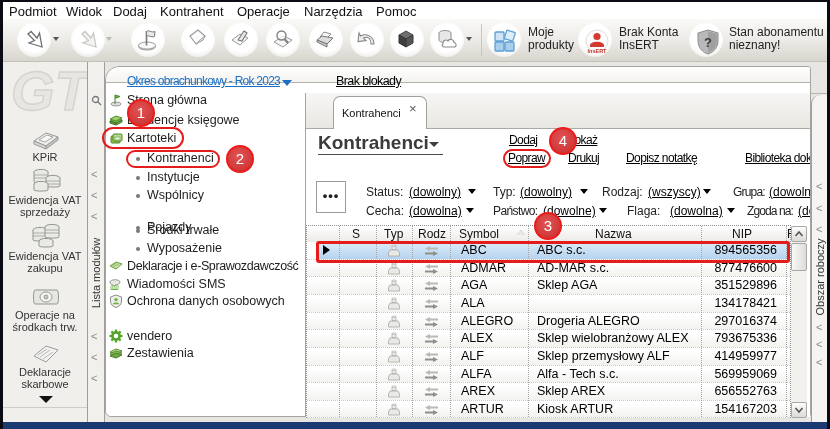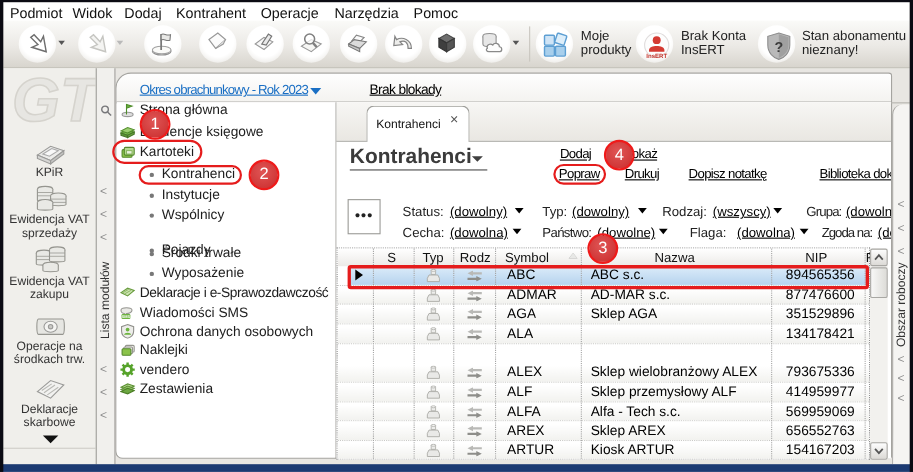--- a/index.html
+++ b/index.html
@@ -22,21 +22,21 @@
   #sidebar { left:3px; top:62px; width:84px; height:360px; background:#f0efeb; font-size:11px; color:#222; }
   .side-label { position:absolute; width:84px; text-align:center; line-height:12px; color:#333; }
   
   .vstrip { background:#f1f0ed; border-left:1px solid #9f9e9a; border-right:1px solid #9f9e9a; }
   #lstrip { left:87px; top:62px; width:18px; height:360px; }
   #rstrip { left:811px; top:95px; width:17px; height:327px; border-right:none; border-radius:9px 0 0 0; background:#f5f4f2; }
   .vtext { position:absolute; font-size:11px; color:#444; white-space:nowrap; transform:rotate(-90deg); transform-origin:center; }
   .chev { position:absolute; font-size:11px; color:#8a8a8a; }
   
   #panel { left:105px; top:66px; width:706px; height:351px; background:#ffffff; border:1px solid #a5a4a0; border-radius:14px 3px 3px 6px; }
-  #topbar2 { left:106px; top:67px; width:704px; height:26px; border-bottom:1px solid #b5b3ae; background:linear-gradient(#fefefe,#f4f3f0); border-radius:14px 3px 0 0; }
+  #topbar2 { left:106px; top:67px; width:704px; height:16px; border-bottom:1px solid #b5b3ae; background:linear-gradient(#fefefe,#f4f3f0); border-radius:14px 3px 0 0; }
   
   #tree { left:106px; top:94px; width:199px; height:322px; background:#fff; border-radius:0 0 0 6px; font-size:12.5px; color:#1d1d1d; }
   .titem { position:absolute; left:0; height:16px; width:199px; }
   .ticon { position:absolute; left:3px; top:1px; }
   .ttext { position:absolute; left:21px; top:1px; white-space:nowrap; }
   .tbullet { position:absolute; left:30px; top:7px; width:4px; height:4px; border-radius:50%; background:#787878; }
   .ctext { position:absolute; left:41px; top:1px; white-space:nowrap; }
   #divider { left:305px; top:93px; width:1px; height:324px; background:#a5a4a0; }
   
   #tabstrip { left:306px; top:93px; width:504px; height:36px; background:linear-gradient(#f7f6f4,#e9e7e2); border-bottom:1px solid #aaa9a5; }
@@ -322,28 +322,20 @@
       </svg>
       <span class="ttext">Wiadomości SMS</span>
     </div>
   <div class="titem" style="top:199px">
       <svg class="ticon" width="14" height="14" viewBox="0 0 14 14">
         <path d="M7 1 L12.5 3 L12.5 7 C12.5 10.5 10 12.7 7 13.5 C4 12.7 1.5 10.5 1.5 7 L1.5 3 Z" fill="#ededea" stroke="#90908b"></path>
         <circle cx="7" cy="5.6" r="1.7" fill="#6cb33f"></circle>
         <path d="M3.8 10.3 C3.8 7.8 10.2 7.8 10.2 10.3 Z" fill="#6cb33f"></path>
       </svg>
       <span class="ttext">Ochrona danych osobowych</span>
-    </div>
-  <div class="titem" style="top:216px">
-      <svg class="ticon" width="14" height="14" viewBox="0 0 14 14">
-        <rect x="5" y="3" width="8" height="6" rx="1" fill="#f0f0ec" stroke="#96968f"></rect>
-        <rect x="3.5" y="4.5" width="8" height="6" rx="1" fill="#e2e2de" stroke="#96968f"></rect>
-        <rect x="2" y="6" width="8" height="6" rx="1" fill="#8bc34a" stroke="#55882c"></rect>
-      </svg>
-      <span class="ttext">Naklejki</span>
     </div>
   <div class="titem" style="top:234px">
       <svg class="ticon" width="14" height="14" viewBox="0 0 14 14">
         <circle cx="7" cy="7" r="3.6" fill="none" stroke="#56a32a" stroke-width="2.6"></circle>
         <g stroke="#56a32a" stroke-width="2.2">
           <path d="M7 0.5 L7 3"></path>
           <path d="M7 11 L7 13.5"></path>
           <path d="M0.5 7 L3 7"></path>
           <path d="M11 7 L13.5 7"></path>
           <path d="M2.4 2.4 L4.2 4.2"></path>
@@ -471,20 +463,34 @@
         <ellipse cx="7" cy="1.8" rx="2" ry="0.9" fill="#f6f6f4" stroke="#b0b0ac" stroke-width="0.7"></ellipse>
         <path d="M3 6 h8 l1.5 3 v3 h-11 v-3 z" fill="#e9e9e7" stroke="#a8a8a4" stroke-width="0.8"></path>
       </svg>
       <svg class="abs" style="left:117px;top:4px" width="15" height="10" viewBox="0 0 15 10">
         <path d="M6 0 L6 1.5 L14 1.5 L14 3.5 L6 3.5 L6 5 L1 2.5 Z" fill="#b9b9b6"></path>
         <path d="M9 5 L9 6.5 L1 6.5 L1 8.5 L9 8.5 L9 10 L14 7.5 Z" fill="#8e8e8a"></path>
       </svg>
       <span class="cell" style="left:154px">ALA</span>
       <span class="cell" style="left:380px;width:90px;text-align:right">134178421</span>
     </div>
+  <div class="row" style="top:86.60px">
+      <svg class="abs" style="left:80px;top:2px" width="14" height="14" viewBox="0 0 14 14">
+        <path d="M5 1.5 h4 v4 h-4 z" fill="#ededeb" stroke="#b0b0ac" stroke-width="0.8"></path>
+        <ellipse cx="7" cy="1.8" rx="2" ry="0.9" fill="#f6f6f4" stroke="#b0b0ac" stroke-width="0.7"></ellipse>
+        <path d="M3 6 h8 l1.5 3 v3 h-11 v-3 z" fill="#e9e9e7" stroke="#a8a8a4" stroke-width="0.8"></path>
+      </svg>
+      <svg class="abs" style="left:117px;top:4px" width="15" height="10" viewBox="0 0 15 10">
+        <path d="M6 0 L6 1.5 L14 1.5 L14 3.5 L6 3.5 L6 5 L1 2.5 Z" fill="#b9b9b6"></path>
+        <path d="M9 5 L9 6.5 L1 6.5 L1 8.5 L9 8.5 L9 10 L14 7.5 Z" fill="#8e8e8a"></path>
+      </svg>
+      <span class="cell" style="left:154px">ALEGRO</span>
+      <span class="cell" style="left:230px;width:163px">Drogeria ALEGRO</span>
+      <span class="cell" style="left:380px;width:90px;text-align:right">297016374</span>
+    </div>
   <div class="row" style="top:104.25px">
       <svg class="abs" style="left:80px;top:2px" width="14" height="14" viewBox="0 0 14 14">
         <path d="M5 1.5 h4 v4 h-4 z" fill="#ededeb" stroke="#b0b0ac" stroke-width="0.8"></path>
         <ellipse cx="7" cy="1.8" rx="2" ry="0.9" fill="#f6f6f4" stroke="#b0b0ac" stroke-width="0.7"></ellipse>
         <path d="M3 6 h8 l1.5 3 v3 h-11 v-3 z" fill="#e9e9e7" stroke="#a8a8a4" stroke-width="0.8"></path>
       </svg>
       <svg class="abs" style="left:117px;top:4px" width="15" height="10" viewBox="0 0 15 10">
         <path d="M6 0 L6 1.5 L14 1.5 L14 3.5 L6 3.5 L6 5 L1 2.5 Z" fill="#b9b9b6"></path>
         <path d="M9 5 L9 6.5 L1 6.5 L1 8.5 L9 8.5 L9 10 L14 7.5 Z" fill="#8e8e8a"></path>
       </svg>

